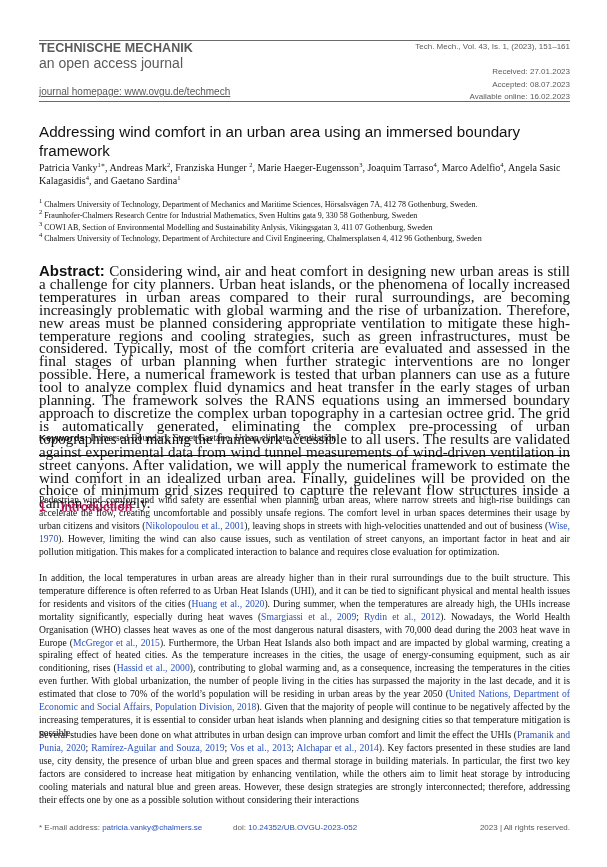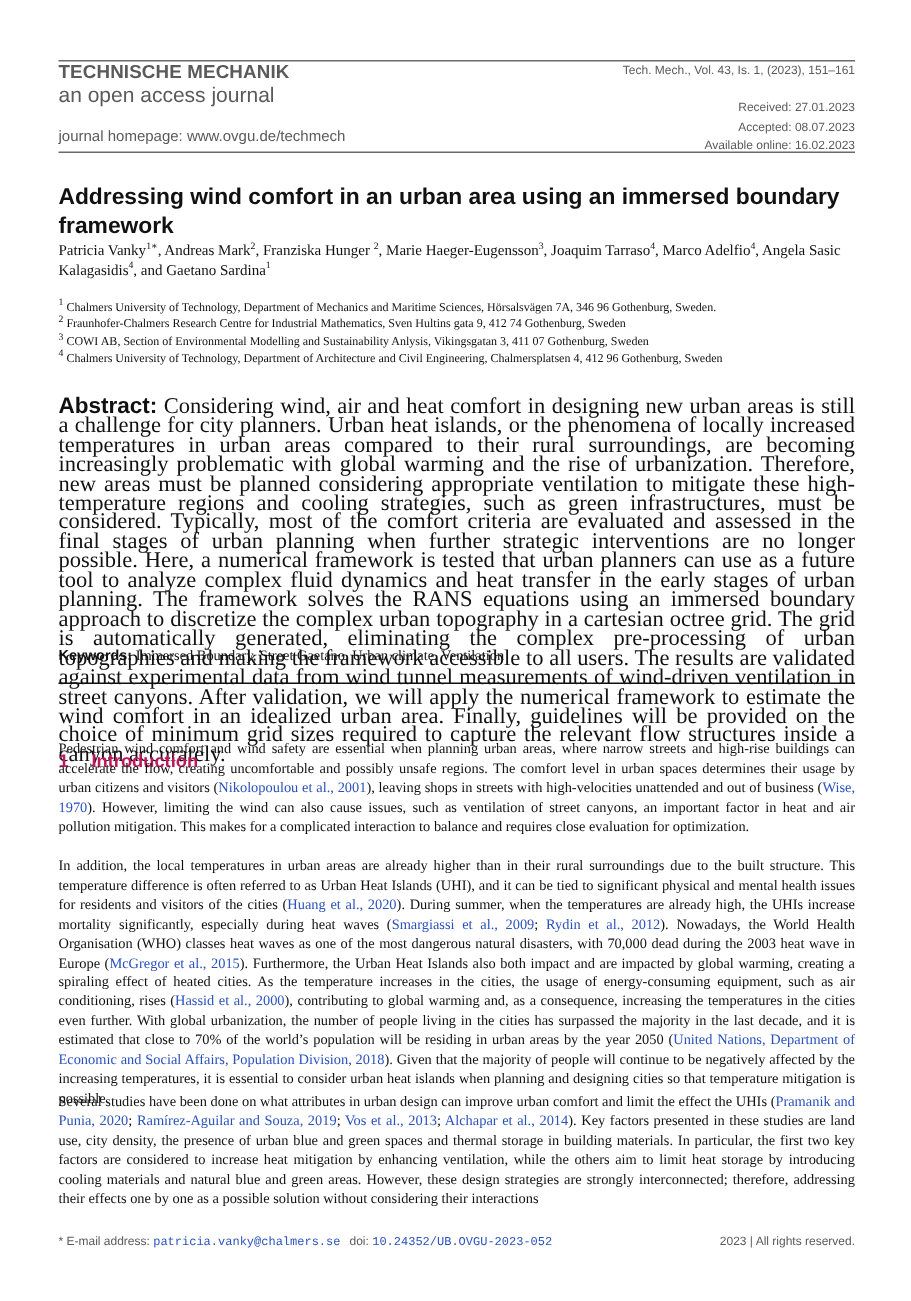--- a/index.html
+++ b/index.html
@@ -4,57 +4,57 @@
 <style>
   html, body { margin:0; padding:0; background:#ffffff; }
   body { width:607px; height:867px; position:relative; overflow:hidden; color:#1a1a1a; }
   .sans { font-family: "Liberation Sans", "DejaVu Sans", sans-serif; }
   .serif { font-family: "Liberation Serif", "DejaVu Serif", serif; }
   .abs { position:absolute; }
   .rule-grey { position:absolute; left:39px; width:531px; height:0; border-top:1.3px solid #6b6b6b; }
   .rule-black { position:absolute; left:39px; width:531px; height:0; border-top:1px solid #111; }
   .hdr-journal { left:39px; top:41px; font-size:12.5px; font-weight:bold; color:#5a5a5a; letter-spacing:0.1px; }
   .hdr-sub { left:39px; top:55px; font-size:14px; color:#5a5a5a; }
-  .hdr-home { left:39px; top:86px; font-size:10px; color:#5a5a5a; }
+  .hdr-home { left:39px; top:86px; font-size:10px; color:#5a5a5a;text-decoration:underline; }
   .hdr-right { right:37px; font-size:8px; color:#5a5a5a; text-align:center; }
-  .title { left:39px; top:122px; width:531px; font-size:15.2px; font-weight:bold; line-height:19px; color:#111; }
+  .title { left:39px; top:122px; width:531px; font-size:15.2px; font-weight:normal; line-height:19px; color:#111; }
   .authors { left:39px; top:161px; width:531px; font-size:10px; line-height:13px; color:#111; }
   .authors sup, .affil sup { font-size:6.5px; vertical-align:super; line-height:0; }
   .affils { left:39px; top:199px; width:531px; font-size:8px; line-height:11.3px; color:#111; }
   .affil { white-space:nowrap; }
   .abstract { left:39px; top:265px; width:531px; font-size:15px; line-height:12.9px; text-align:justify; color:#111; }
   .label-b { font-family:"Liberation Sans","DejaVu Sans",sans-serif; font-weight:bold; }
   .keywords { left:39px; top:432px; width:531px; font-size:9.6px; color:#111; }
   .sec-head { left:39px; top:468px; font-size:12.2px; font-weight:bold; color:#be185d;margin-top:32px; }
   .sec-num { display:inline-block; width:22px; }
   .body-text { left:39px; width:531px; font-size:9.6px; line-height:12.9px; text-align:justify; color:#111; }
   .cite { color:#2a52be; }
   .footer { top:823px; font-size:8px; color:#5a5a5a; }
-  .footer .link { color:#2a52be; font-family:Liberation Mono, monospace; }
+  .footer .link { color:#2a52be; font-family:Liberation Sans, sans-serif; }
 </style>
 </head>
 <body>
 
 <div class="rule-grey" style="top:40px;"></div>
 <div class="abs sans hdr-journal">TECHNISCHE MECHANIK</div>
 <div class="abs sans hdr-sub">an open access journal</div>
 <div class="abs sans hdr-home">journal homepage: www.ovgu.de/techmech</div>
 <div class="abs sans hdr-right" style="top:42px;">Tech. Mech., Vol. 43, Is. 1, (2023), 151–161</div>
 <div class="abs sans hdr-right" style="top:67px;">Received: 27.01.2023</div>
 <div class="abs sans hdr-right" style="top:80px;">Accepted: 08.07.2023</div>
 <div class="abs sans hdr-right" style="top:92px;">Available online: 16.02.2023</div>
 <div class="rule-grey" style="top:101px;"></div>
 
 <div class="abs sans title">Addressing wind comfort in an urban area using an immersed boundary framework</div>
 
 <div class="abs serif authors" id="authors"><span>Patricia Vanky</span><sup>1∗</sup>, <span>Andreas Mark</span><sup>2</sup>, <span>Franziska Hunger </span><sup>2</sup>, <span>Marie Haeger-Eugensson</span><sup>3</sup>, <span>Joaquim Tarraso</span><sup>4</sup>, <span>Marco Adelfio</span><sup>4</sup>, <span>Angela Sasic Kalagasidis</span><sup>4</sup>, and <span>Gaetano Sardina</span><sup>1</sup></div>
 
 <div class="abs serif affils" id="affils">
-    <div class="affil"><sup>1</sup><span> Chalmers University of Technology, Department of Mechanics and Maritime Sciences, Hörsalsvägen 7A, 346 96 Gothenburg, Sweden.</span></div>
-    <div class="affil"><sup>2</sup><span> Fraunhofer-Chalmers Research Centre for Industrial Mathematics, Sven Hultins gata 9, 412 74 Gothenburg, Sweden</span></div>
+    <div class="affil"><sup>1</sup><span> Chalmers University of Technology, Department of Mechanics and Maritime Sciences, Hörsalsvägen 7A, 412 78 Gothenburg, Sweden.</span></div>
+    <div class="affil"><sup>2</sup><span> Fraunhofer-Chalmers Research Centre for Industrial Mathematics, Sven Hultins gata 9, 330 58 Gothenburg, Sweden</span></div>
     <div class="affil"><sup>3</sup><span> COWI AB, Section of Environmental Modelling and Sustainability Anlysis, Vikingsgatan 3, 411 07 Gothenburg, Sweden</span></div>
     <div class="affil"><sup>4</sup><span> Chalmers University of Technology, Department of Architecture and Civil Engineering, Chalmersplatsen 4, 412 96 Gothenburg, Sweden</span></div>
   </div>
 
 <div class="abs serif abstract">
   <span class="label-b">Abstract:</span>
   <span>Considering wind, air and heat comfort in designing new urban areas is still a challenge for city planners. Urban heat islands, or the phenomena of locally increased temperatures in urban areas compared to their rural surroundings, are becoming increasingly problematic with global warming and the rise of urbanization. Therefore, new areas must be planned considering appropriate ventilation to mitigate these high-temperature regions and cooling strategies, such as green infrastructures, must be considered. Typically, most of the comfort criteria are evaluated and assessed in the final stages of urban planning when further strategic interventions are no longer possible. Here, a numerical framework is tested that urban planners can use as a future tool to analyze complex fluid dynamics and heat transfer in the early stages of urban planning. The framework solves the RANS equations using an immersed boundary approach to discretize the complex urban topography in a cartesian octree grid. The grid is automatically generated, eliminating the complex pre-processing of urban topographies and making the framework accessible to all users. The results are validated against experimental data from wind tunnel measurements of wind-driven ventilation in street canyons. After validation, we will apply the numerical framework to estimate the wind comfort in an idealized urban area. Finally, guidelines will be provided on the choice of minimum grid sizes required to capture the relevant flow structures inside a canyon accurately.</span>
 </div>
 
 <div class="abs serif keywords">

